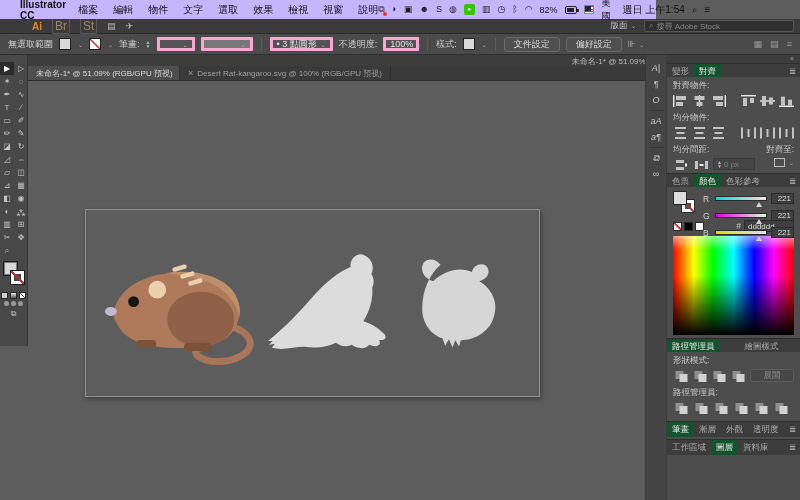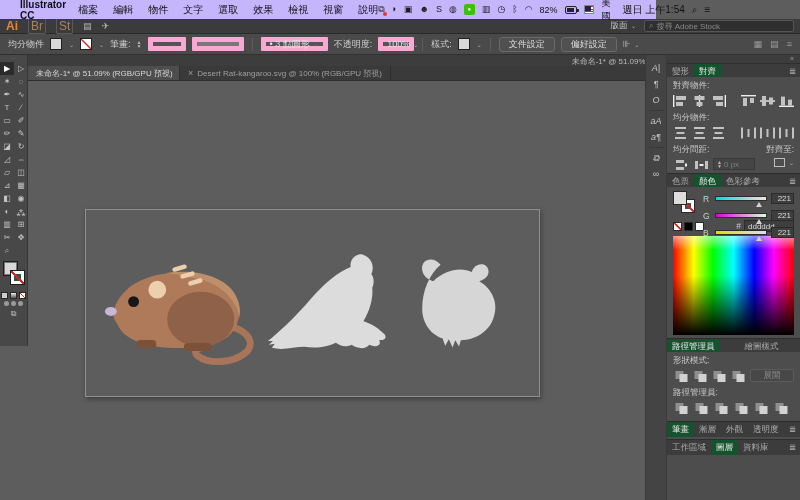--- a/index.html
+++ b/index.html
@@ -20,35 +20,35 @@
   #battery { width:15px; height:8px; border:1px solid #222; border-radius:2px; position:relative; }
   #battery .lvl { position:absolute; left:1px; top:1px; bottom:1px; width:73%; background:#222; }
   #battery:after { content:""; position:absolute; right:-3px; top:2px; width:2px; height:3px; background:#222; border-radius:0 1px 1px 0; }
   #flag { width:13px; height:9px; background:repeating-linear-gradient(#c22 0 1.3px,#fff 1.3px 2.6px); position:relative; border:0.5px solid #888; }
   #flag:after { content:""; position:absolute; left:0; top:0; width:6px; height:4.5px; background:#224; }
   #clock { font-size:10px; white-space:nowrap; }
   .mb-glyph { font-size:10px; color:#111; }
 
   
   #appbar { left:0; top:19px; width:800px; height:15px; background:#3b3b3b; display:flex; align-items:center; padding:0 6px; gap:10px; z-index:49; border-bottom:1px solid #2a2a2a; }
-  #ai-logo { color:#e8862c; font-weight:bold; font-size:12px; }
+  #ai-logo { color:#e8862c; font-weight:bold; font-size:10px;margin-left:26px; }
   .appbar-ic { color:#a5855f; font-size:12px; border:1px solid #5a5a5a; padding:0 2px; border-radius:1px; }
   .appbar-glyph { color:#b5b5b5; font-size:9px; }
   #appbar-right { margin-left:auto; display:flex; align-items:center; gap:8px; }
   #workspace-btn { color:#c9c9c9; font-size:8.5px; }
   #stock-search { width:150px; height:12px; background:#2f2f2f; border:1px solid #555; border-radius:2px; color:#8a8a8a; font-size:8px; display:flex; align-items:center; padding:0 4px; gap:3px; }
 
   
   #controlbar { left:0; top:34px; width:800px; height:21px; background:#4a4a4a; border-bottom:1px solid #303030; display:flex; align-items:center; padding:0 8px; gap:6px; font-size:9px; color:#cfcfcf; z-index:48; }
   .cb-sep { width:1px; height:13px; background:#5e5e5e; margin:0 2px; }
   .swatch { width:12px; height:12px; border:1px solid #202020; background:#d9d9d9; }
   .swatch.none { background:linear-gradient(to top right,#fff 44%,#d22 46%,#d22 54%,#fff 56%); }
   .chev { color:#b0b0b0; font-size:6px; margin-left:1px; }
   .stepper { display:flex; flex-direction:column; font-size:5px; color:#b9b9b9; line-height:4px; }
-  .dropfield { background:#545454; border:5px solid #f9a8d4; border-radius:1px; height:14px; display:flex; align-items:center; padding:0 4px; color:#e0e0e0; gap:3px; }
+  .dropfield { background:#545454; border:3px solid #f9a8d4; border-radius:1px; height:14px; display:flex; align-items:center; padding:0 4px; color:#e0e0e0; gap:3px; }
   #brush-preview { width:52px; background:#787878; }
   .cb-btn { background:#505050; border:1px solid #6a6a6a; border-radius:3px; height:15px; display:flex; align-items:center; padding:0 9px; color:#dedede; }
   #controlbar-right { margin-left:auto; display:flex; align-items:center; gap:8px; color:#9a9a9a; }
 
   
   #titlebar { left:0; top:55px; width:800px; height:11px; background:#3d3d3d; z-index:10; }
   #window-title { position:absolute; left:500px; top:1px; width:280px; text-align:center; font-size:8px; color:#b9b9b9; white-space:nowrap; }
   #tabbar { left:28px; top:66px; width:617px; height:15px; background:#3a3a3a; display:flex; z-index:10; border-bottom:1px solid #2e2e2e; }
   .dtab { display:flex; align-items:center; padding:0 8px; font-size:8px; color:#9f9f9f; border-right:1px solid #2e2e2e; white-space:nowrap; overflow:hidden; gap:4px; }
   .dtab.active { background:#4e4e4e; color:#d8d8d8; max-width:152px; }
@@ -173,21 +173,21 @@
       <span class="chev">⌄</span>
     </span>
     <span id="stock-search">
       <span>⌕</span>
       <span>搜尋 Adobe Stock</span>
     </span>
   </div>
 </div>
 
 <div id="controlbar" class="abs">
-  <span>均分物件</span>
+  <span>無選取範圍</span>
   <span class="swatch"></span>
     <span class="chev">⌄</span>
   <span class="swatch none"></span>
     <span class="chev">⌄</span>
   <span>筆畫:</span>
   <span class="stepper">
       <span>▲</span>
       <span>▼</span>
     </span>
   <span class="dropfield" style="width:38px;">

